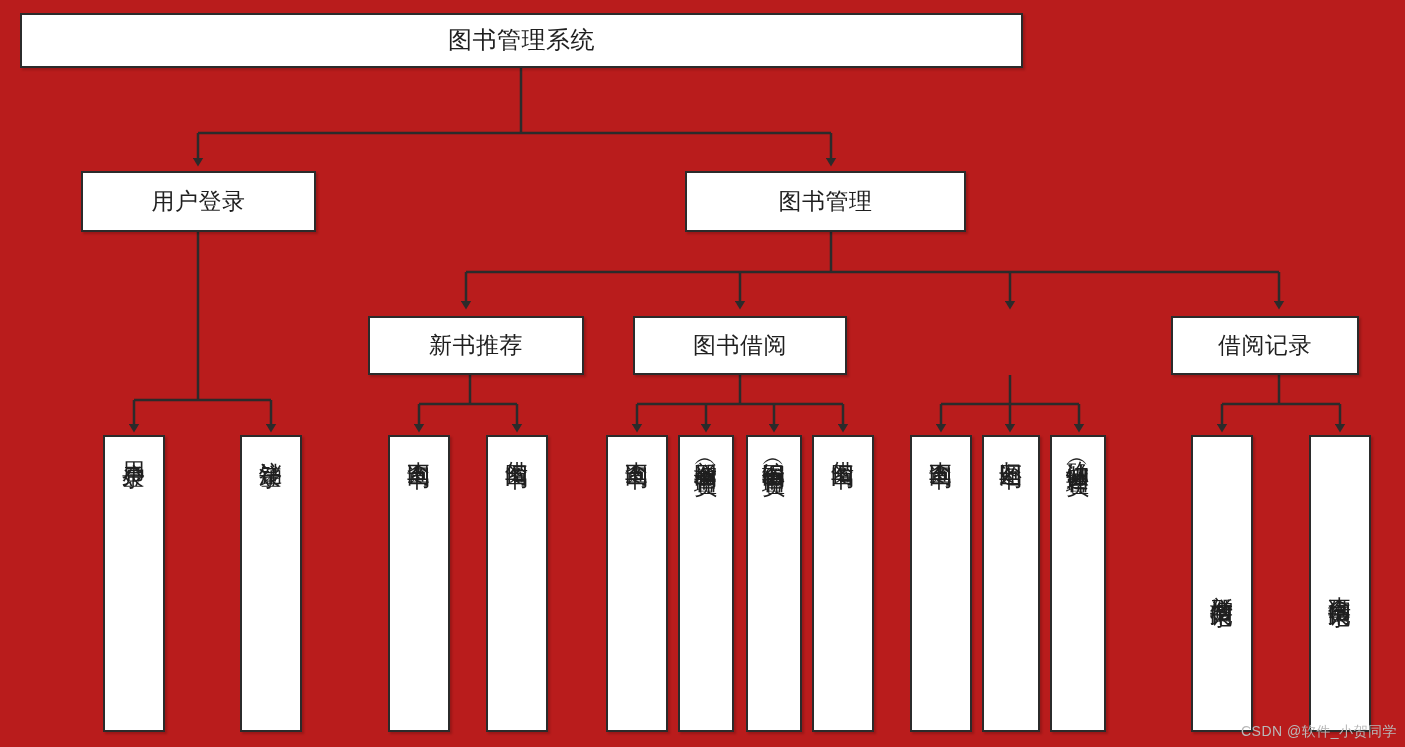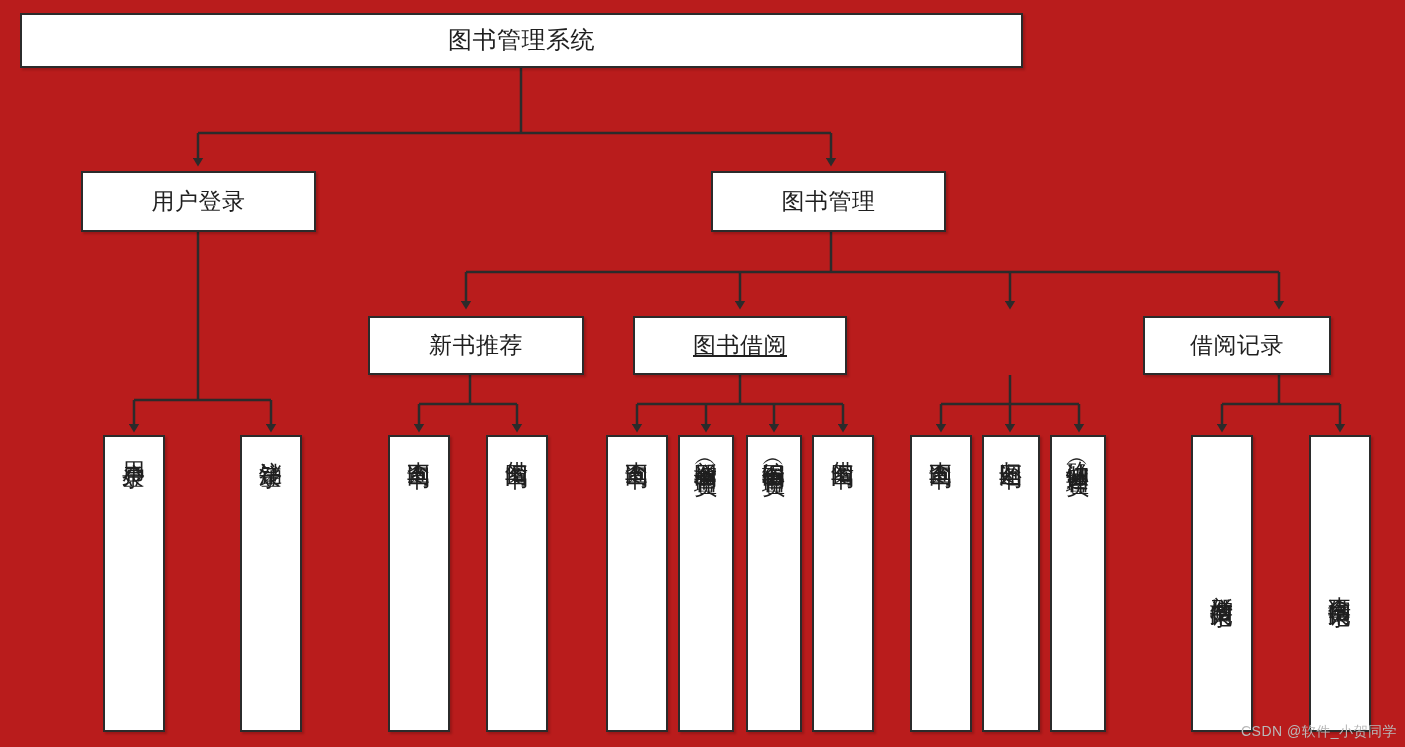--- a/index.html
+++ b/index.html
@@ -135,31 +135,31 @@
     </g>
   </svg>
 
   <div class="node h root" style="left:20px; top:13px; width:1003px; height:55px;">
     <span class="label">图书管理系统</span>
   </div>
 
   <div class="node h" style="left:81px; top:171px; width:235px; height:61px;">
     <span class="label">用户登录</span>
   </div>
-  <div class="node h" style="left:711px; top:171px; width:235px; height:61px;">
+  <div class="node h" style="left:685px; top:171px; width:281px; height:61px;">
     <span class="label">图书管理</span>
   </div>
 
   <div class="node h" style="left:368px; top:316px; width:216px; height:59px;">
     <span class="label">新书推荐</span>
   </div>
-  <div class="node h" style="left:633px; top:316px; width:214px; height:59px;text-decoration:underline;">
+  <div class="node h" style="left:633px; top:316px; width:214px; height:59px;">
     <span class="label">图书借阅</span>
   </div>
-  <div class="node h" style="left:1143px; top:316px; width:188px; height:59px;">
+  <div class="node h" style="left:1171px; top:316px; width:188px; height:59px;">
     <span class="label">借阅记录</span>
   </div>
 
   <div class="node v" style="left:103px; top:435px; width:62px; height:297px;">
     <span class="label">用户登录</span>
   </div>
   <div class="node v" style="left:240px; top:435px; width:62px; height:297px;">
     <span class="label">注销登录</span>
   </div>
 

